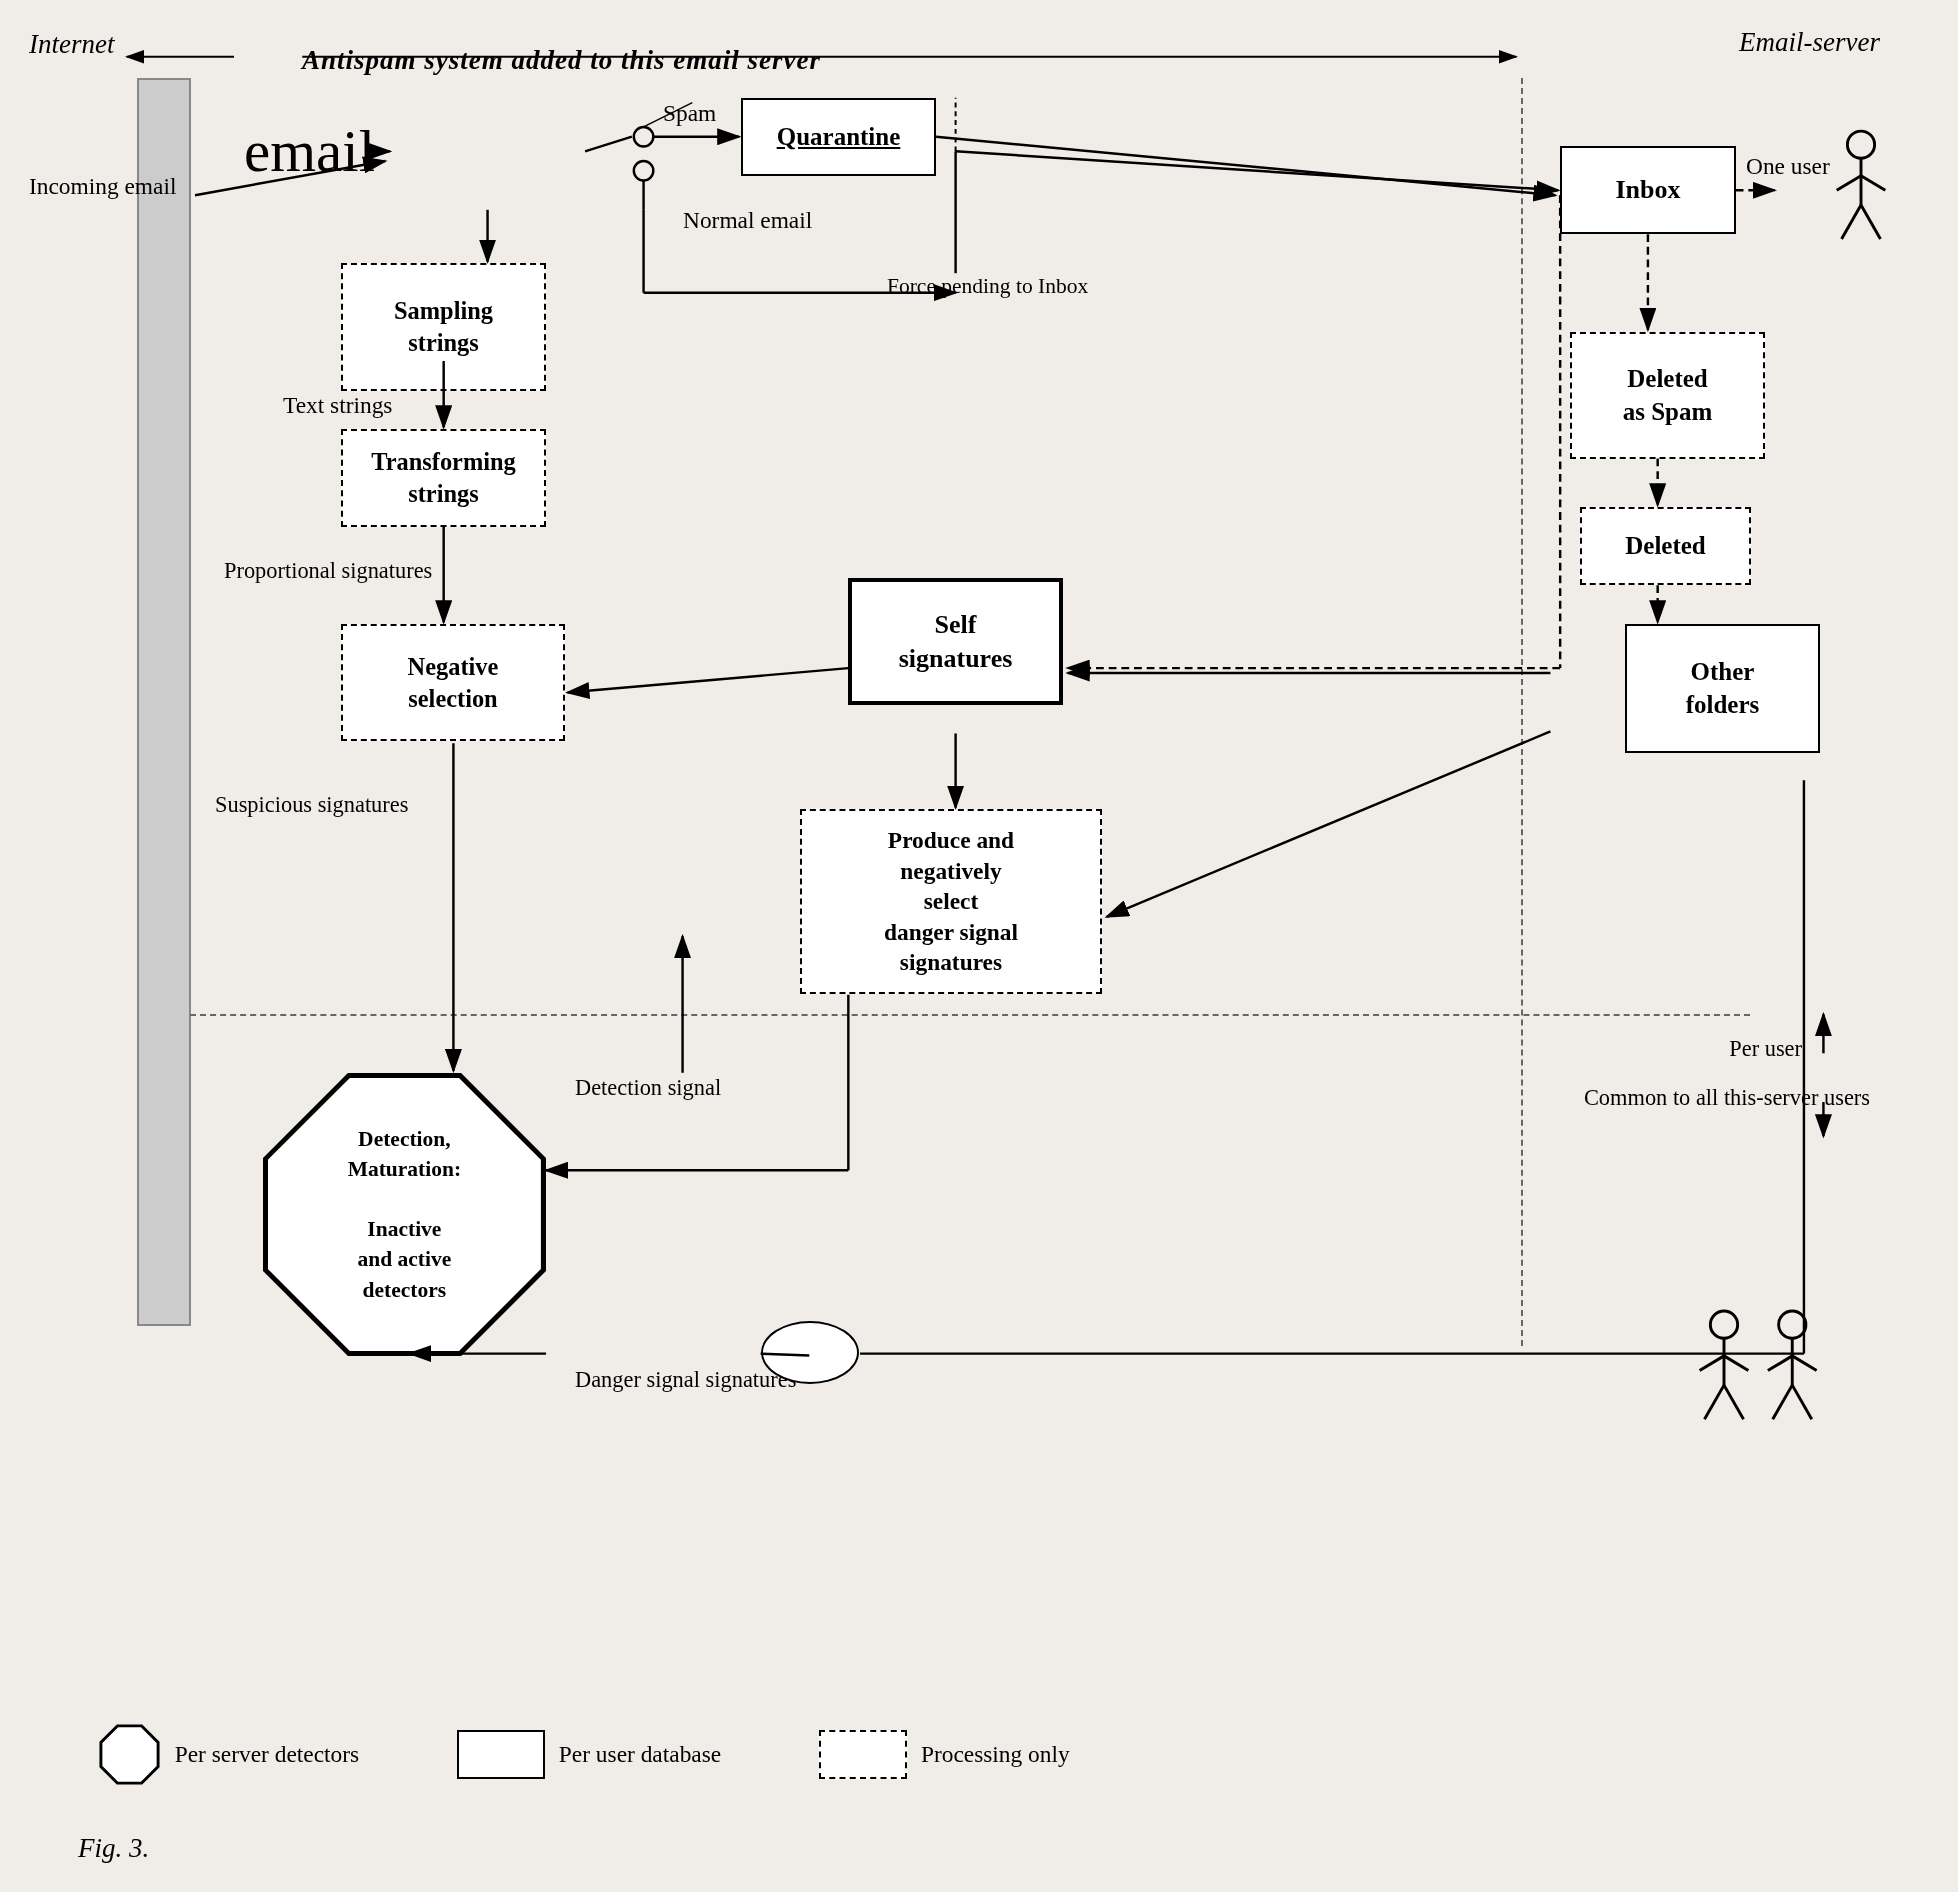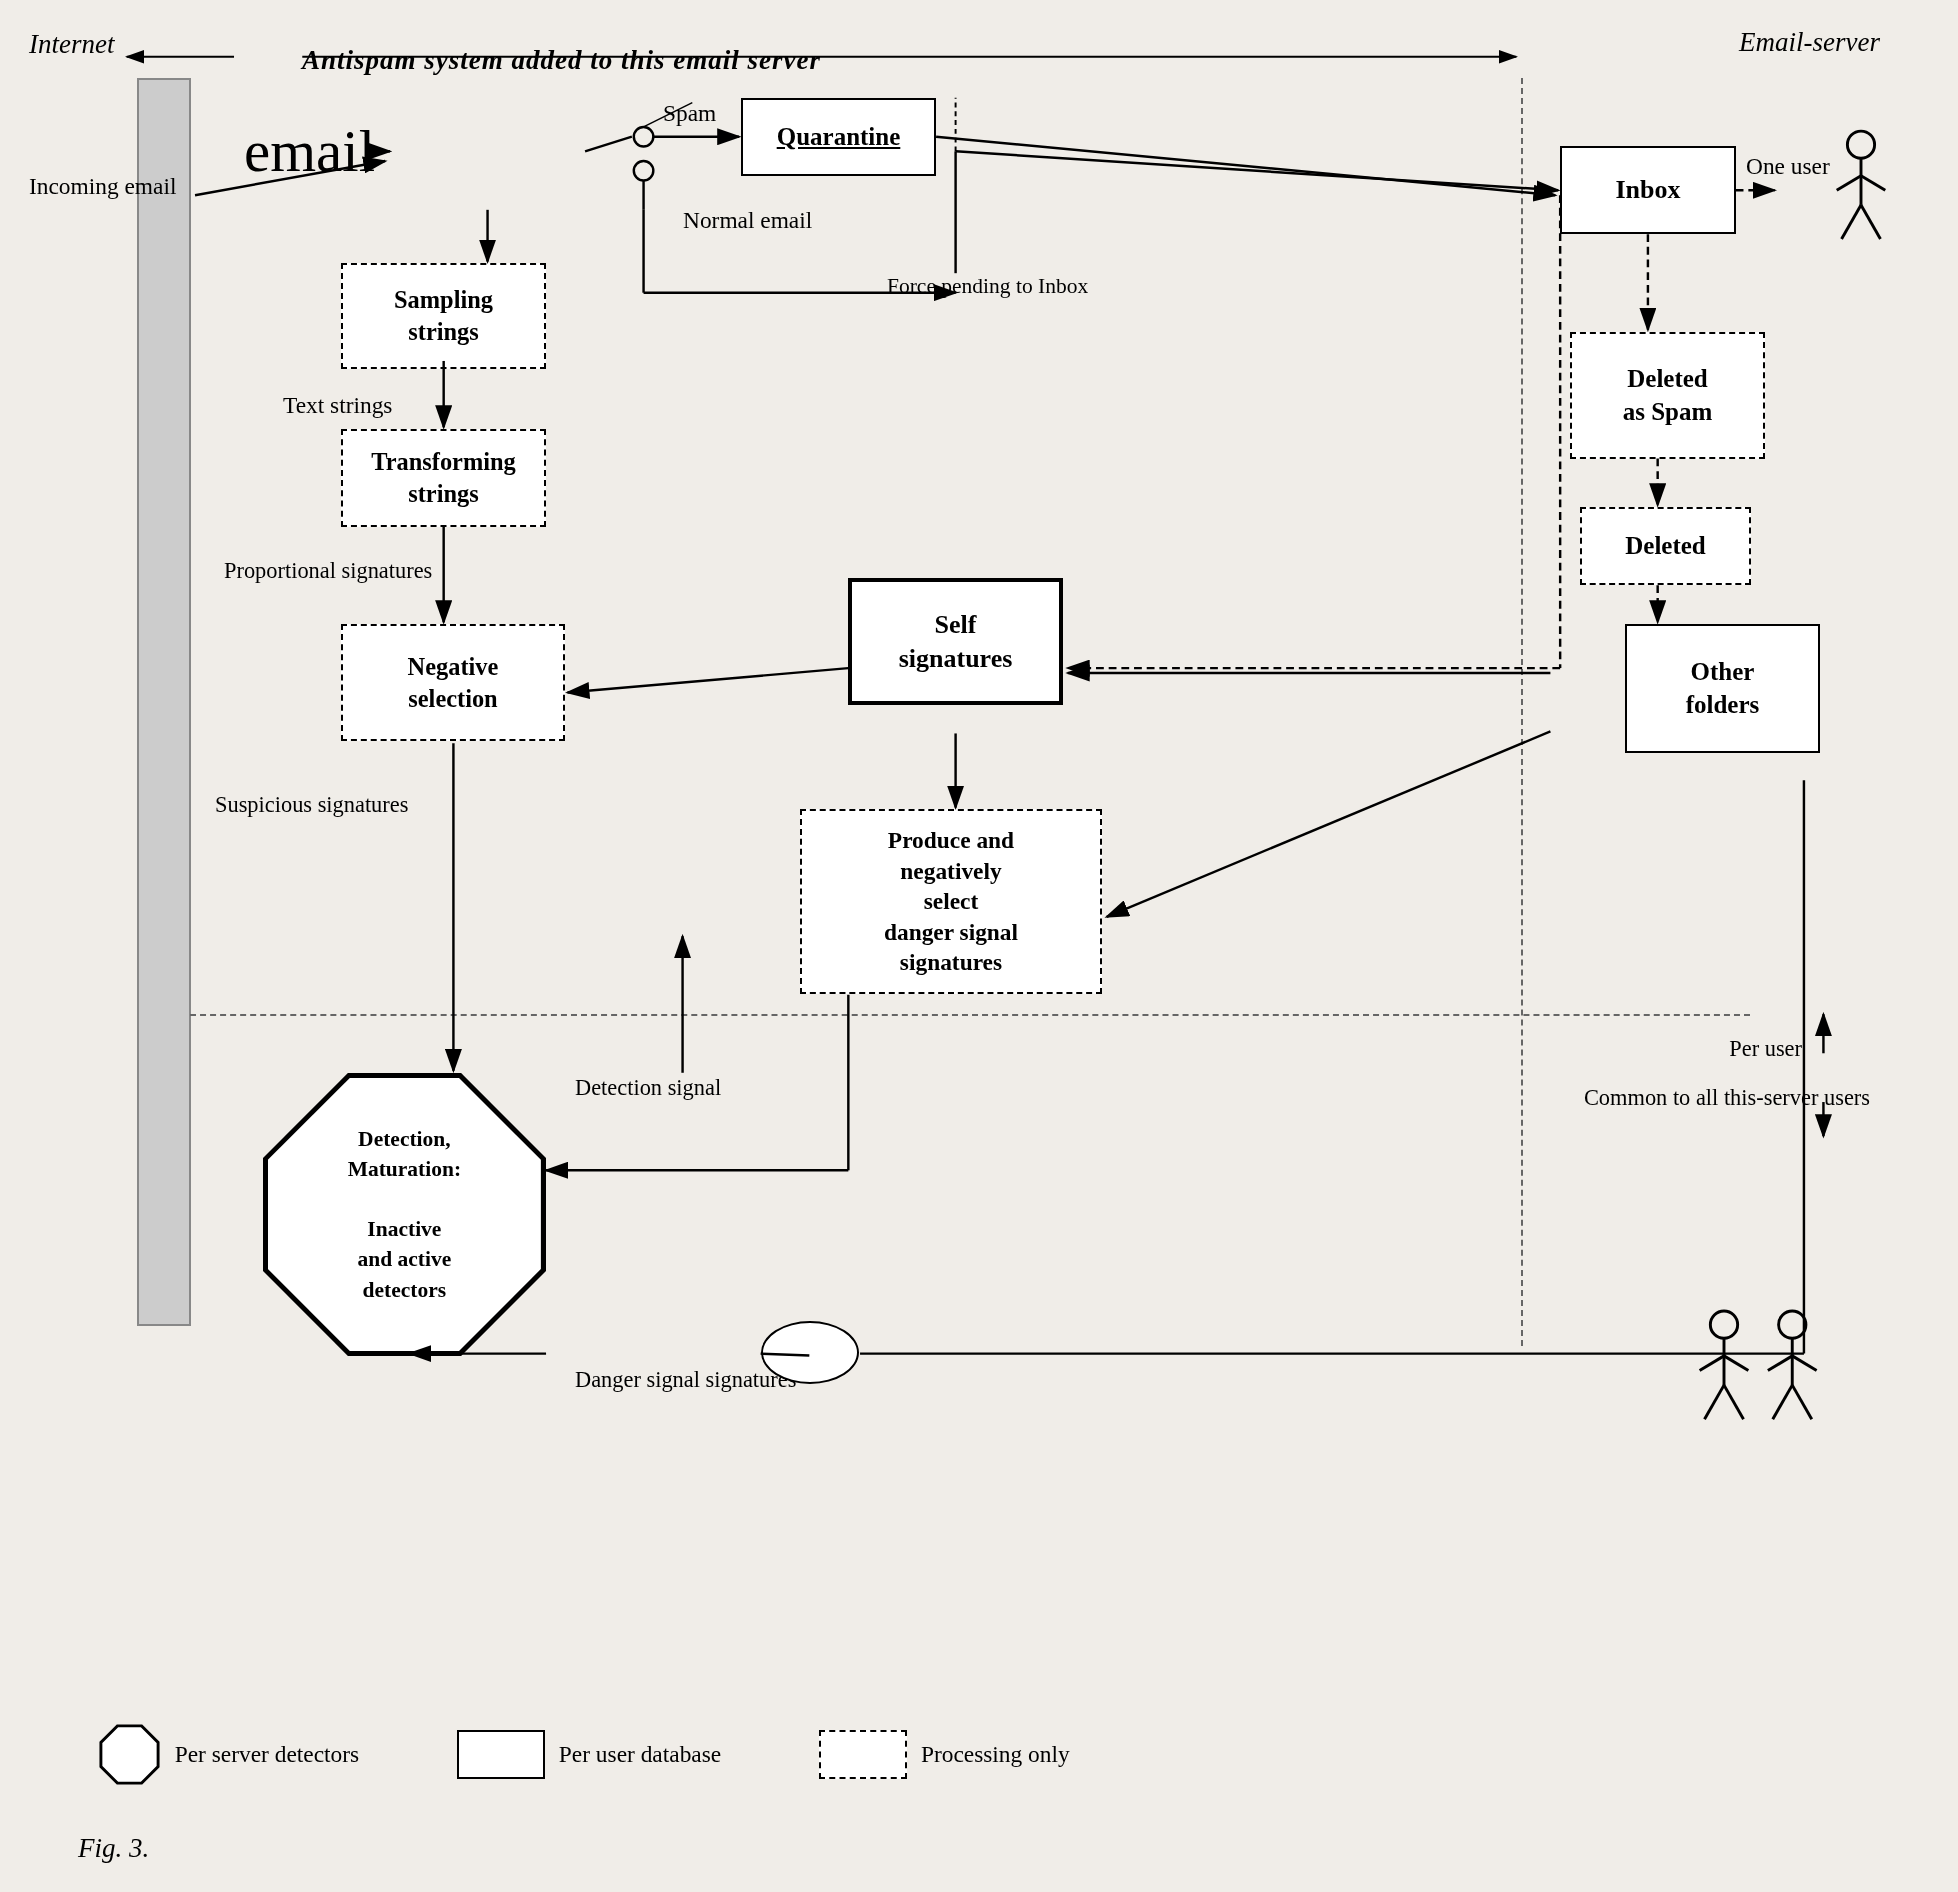--- a/index.html
+++ b/index.html
@@ -195,21 +195,21 @@
 
 
   <div class="text-label" style="left:663px; top:98px;">Spam</div>
 
   <div class="box" style="left:741px; top:98px; width:195px; height:78px; font-size:25px;text-decoration:underline;">
     <span>Quarantine</span>
   </div>
 
   <div class="text-label" style="left:683px; top:205px;">Normal email</div>
 
-  <div class="box-dashed" style="left:341px; top:263px; width:205px; height:106px; font-size:24.4px;">
+  <div class="box-dashed" style="left:341px; top:263px; width:205px; height:128px; font-size:24.4px;">
     <span style="white-space:pre-line;">Sampling
 strings</span>
   </div>
 
   <div class="text-label" style="left:283px; top:390px;">Text strings</div>
 
   <div class="box-dashed" style="left:341px; top:429px; width:205px; height:98px; font-size:24.4px;">
     <span style="white-space:pre-line;font-family:Liberation Serif, serif;">Transforming
 strings</span>
   </div>

